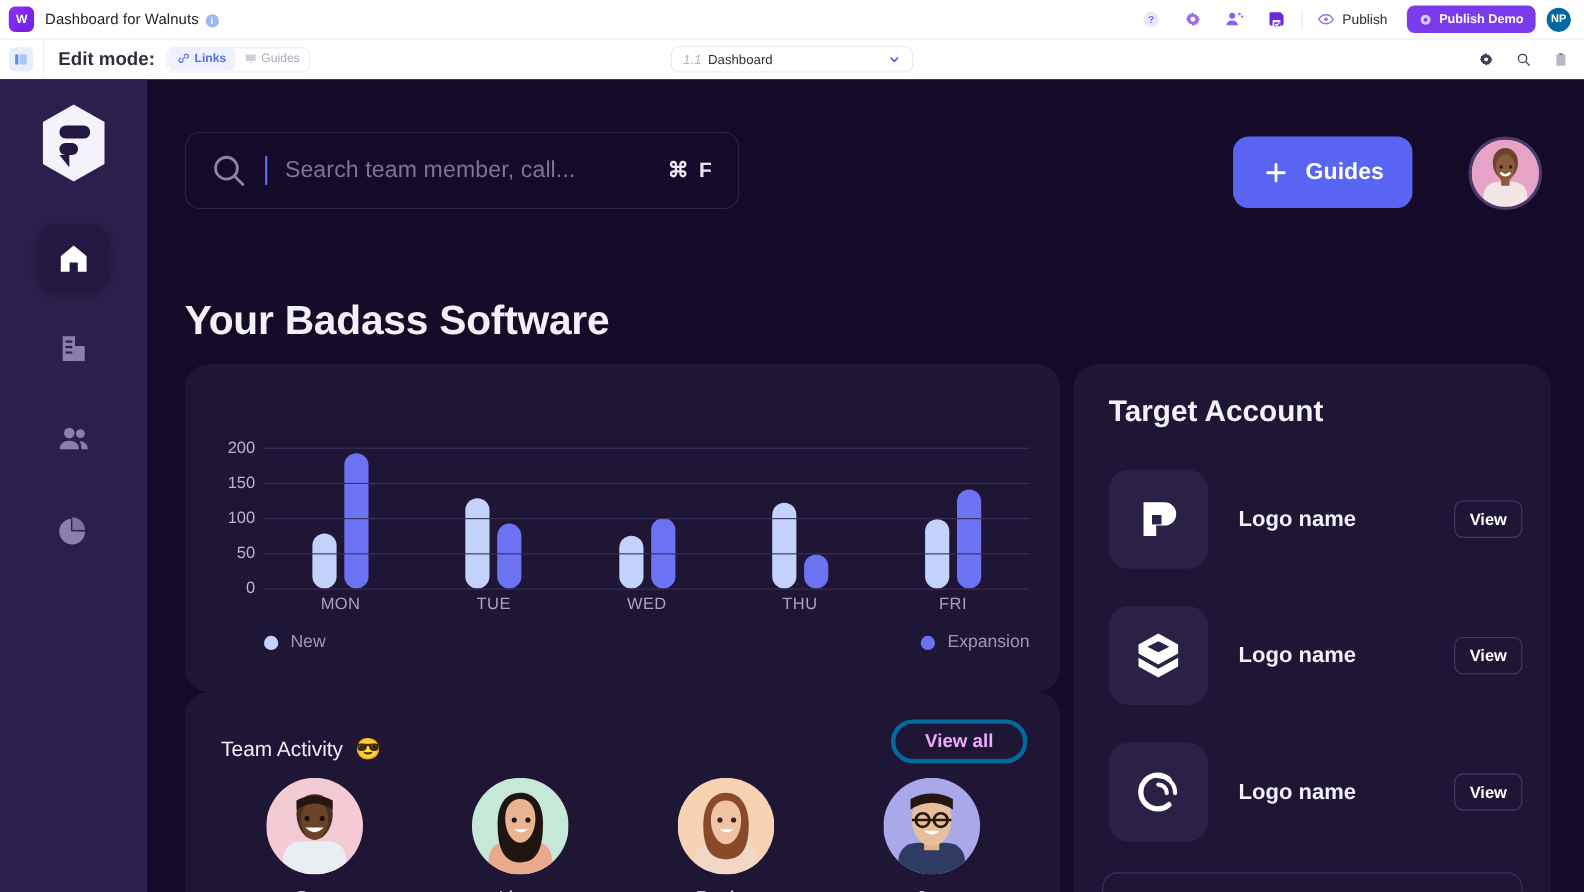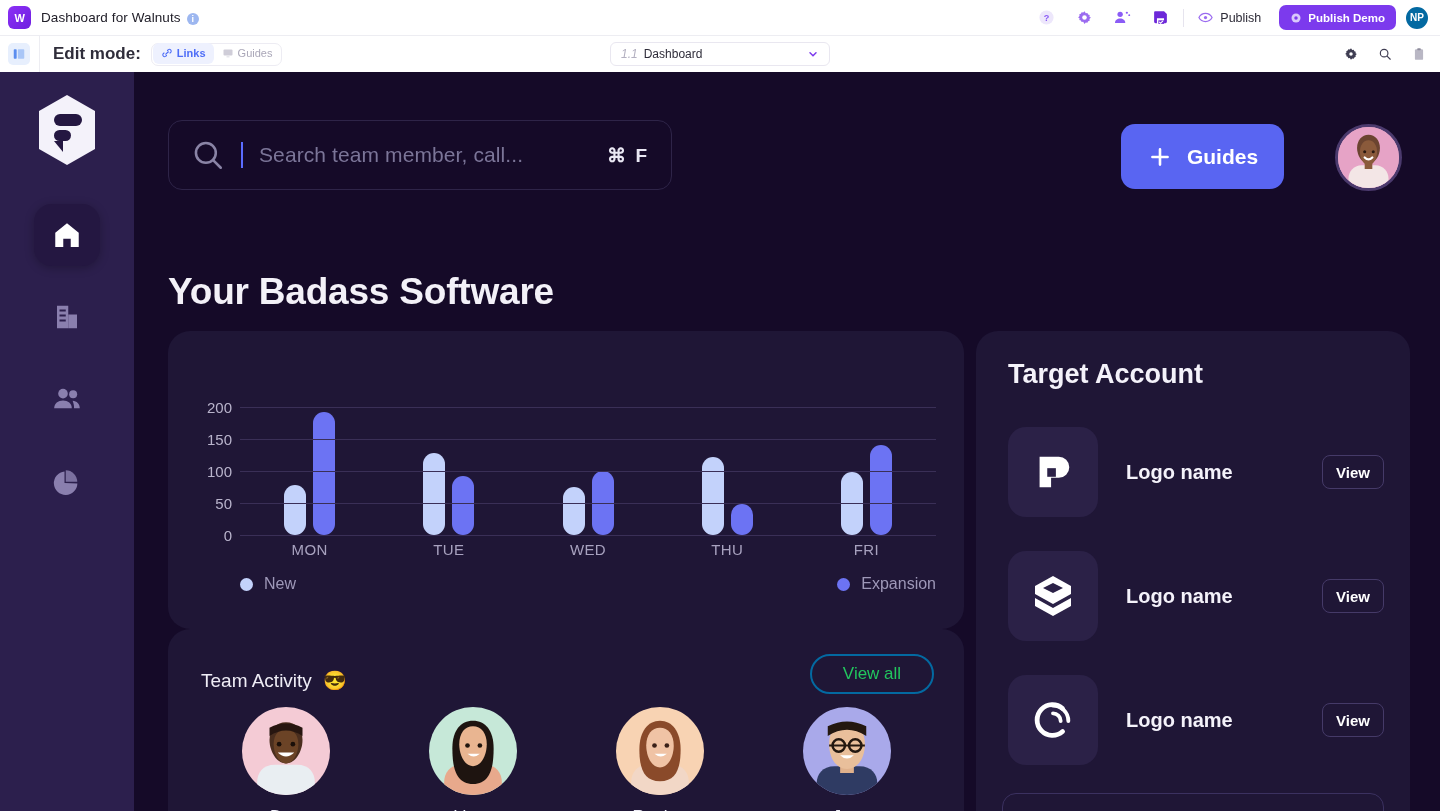--- a/index.html
+++ b/index.html
@@ -154,21 +154,21 @@
   .x-axis { position:absolute; left:44px; right:0; top:134px; display:flex; }
   .x-lab { flex:1; text-align:center; font-size:15px; color:#a8a2bf; letter-spacing:.4px; }
   .legend { position:absolute; left:44px; right:0; top:168px; display:flex; justify-content:space-between; gap: 72px; }
   .leg { display:flex; align-items:center; gap:11px; font-size:16px; color:#9e98b8; }
   .dot { width:13px; height:13px; border-radius:50%; }
 
   
   .ta-head { position:absolute; left:33px; top:40px; font-size:19px; color:#efedf6; font-weight:500; }
   .viewall {
     position:absolute; right:30px; top:25px; width:124px; height:40px;
-    border:2px solid #0369a1; border-radius: 20px; color:#22c55e; font-size:17px; font-weight:400;
+    border:4px solid #0369a1; border-radius: 20px; color:#f0abfc; font-size:17px; font-weight:700;
     display:flex; align-items:center; justify-content:center;
   }
   .members { position:absolute; left:24px; right:24px; top:78px; display:flex; }
   .member { flex:1; display:flex; flex-direction:column; align-items:center; gap: 12px; }
   .m-av { width:88px; height:88px; border-radius:50%; overflow:hidden; }
   .m-name { font-size:17px; color:#eceaf4; }
 
   
   .ta-title { position:absolute; left:32px; top:28px; }
   .acct-row { position:absolute; left:32px; right:26px; height:90px; display:flex; align-items:center; }

